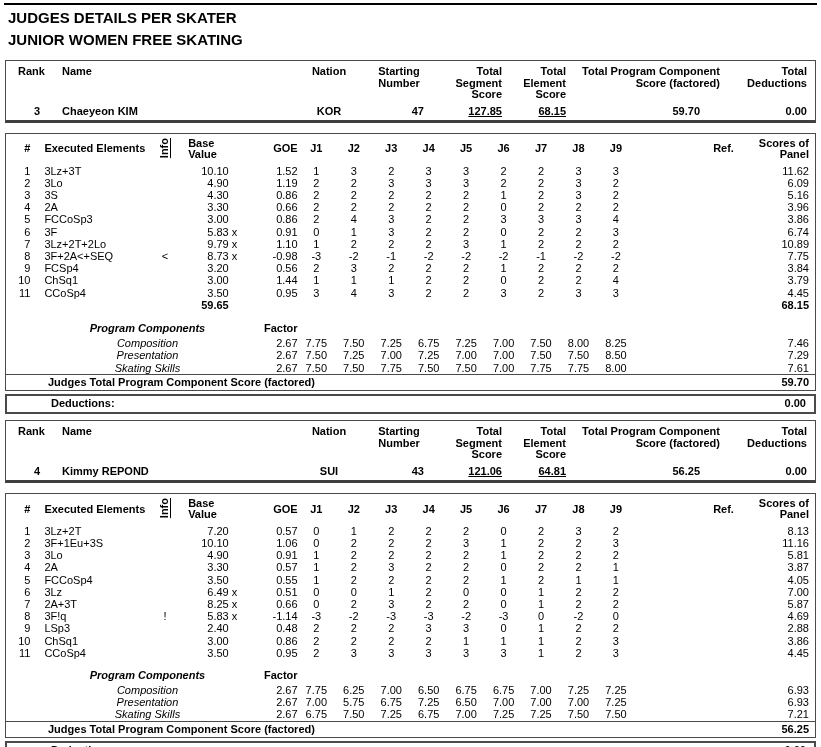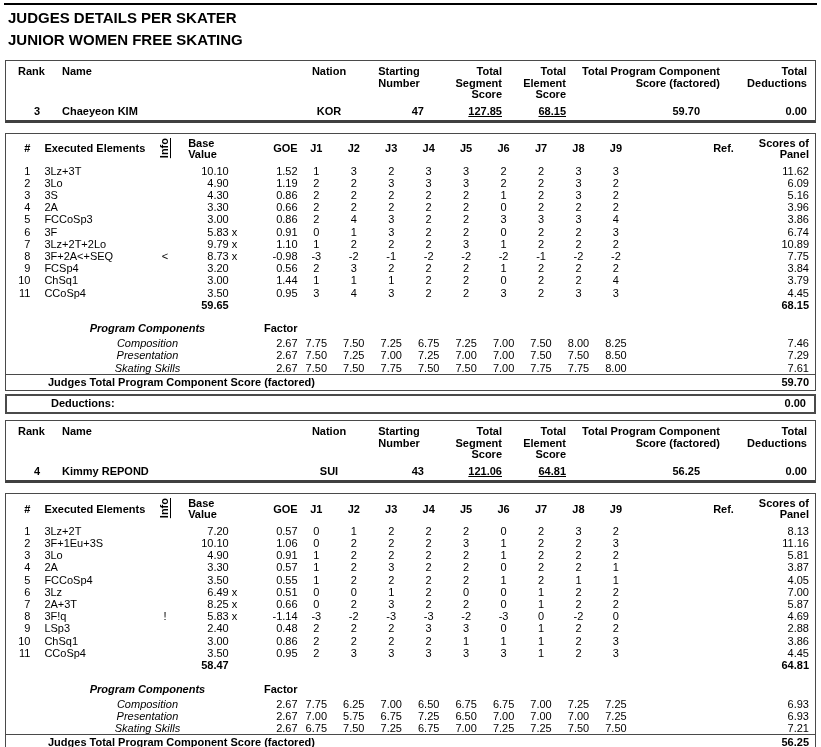--- a/index.html
+++ b/index.html
@@ -787,26 +787,20 @@
               <td class="t-center">3</td>
               <td class="t-center">3</td>
               <td class="t-center">3</td>
               <td class="t-center">1</td>
               <td class="t-center">2</td>
               <td class="t-center">3</td>
               <td></td>
               <td class="t-right refc"></td>
               <td class="t-right panelc">4.45</td>
             </tr>
-            <tr class="totals-row">
-              <td colspan="3"></td>
-              <td class="t-right b">58.47</td>
-              <td colspan="13"></td>
-              <td class="t-right b panelc">64.81</td>
-            </tr>
           </tbody>
     </table>
 
     <table class="components">
       <colgroup>
         <col style="width:238px">
             <col style="width:50px">
         <col style="width:37px">
             <col style="width:37px">
             <col style="width:37px">

